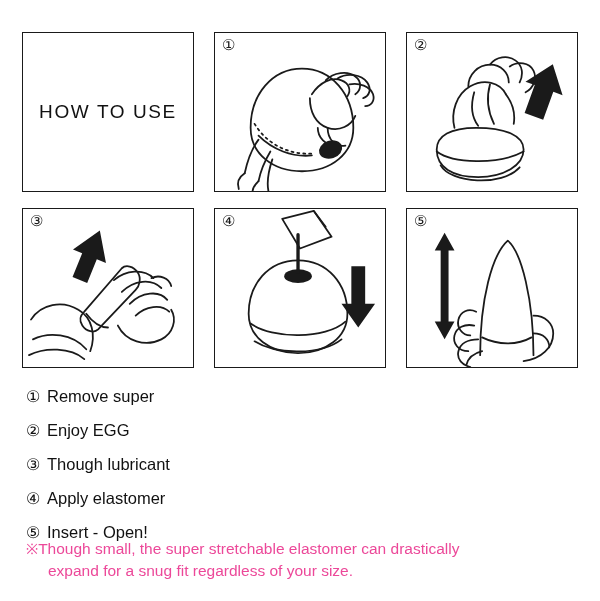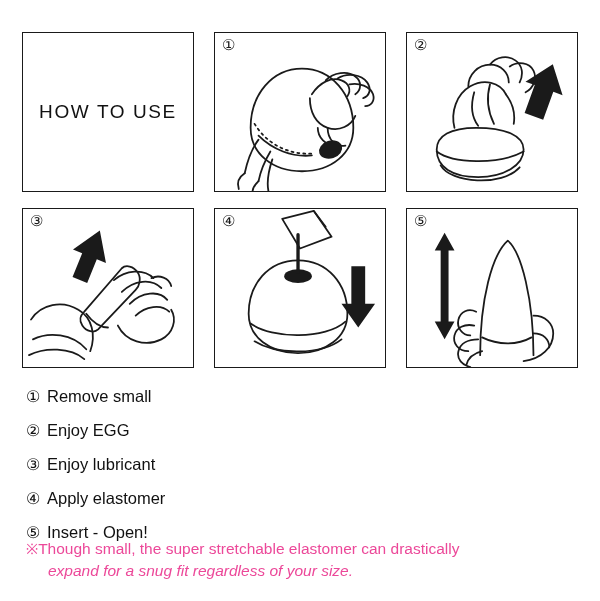--- a/index.html
+++ b/index.html
@@ -102,21 +102,20 @@
     font-size: 15.5px;
     line-height: 1.45;
     color: #ec4899;
   }
   .note .note-mark {
     font-size: 14.5px;
   }
   .note-line2 {
     display: block;
     padding-left: 22px;
-    font-style: italic;
   }
 </style>
 </head>
 <body>
 
 <div class="page">
 
   <div class="grid">
 
     <div class="panel title-panel">
@@ -240,29 +239,29 @@
           <path d="M128 126 C138 126 144 132 144 140"></path>
         </g>
       </svg>
     </div>
 
   </div>
 
   <div class="steps">
     <div class="step">
       <span class="marker">①</span>
-      <span class="label">Remove small</span>
+      <span class="label">Remove super</span>
     </div>
     <div class="step">
       <span class="marker">②</span>
       <span class="label">Enjoy EGG</span>
     </div>
     <div class="step">
       <span class="marker">③</span>
-      <span class="label">Enjoy lubricant</span>
+      <span class="label">Though lubricant</span>
     </div>
     <div class="step">
       <span class="marker">④</span>
       <span class="label">Apply elastomer</span>
     </div>
     <div class="step">
       <span class="marker">⑤</span>
       <span class="label">Insert - Open!</span>
     </div>
   </div>

